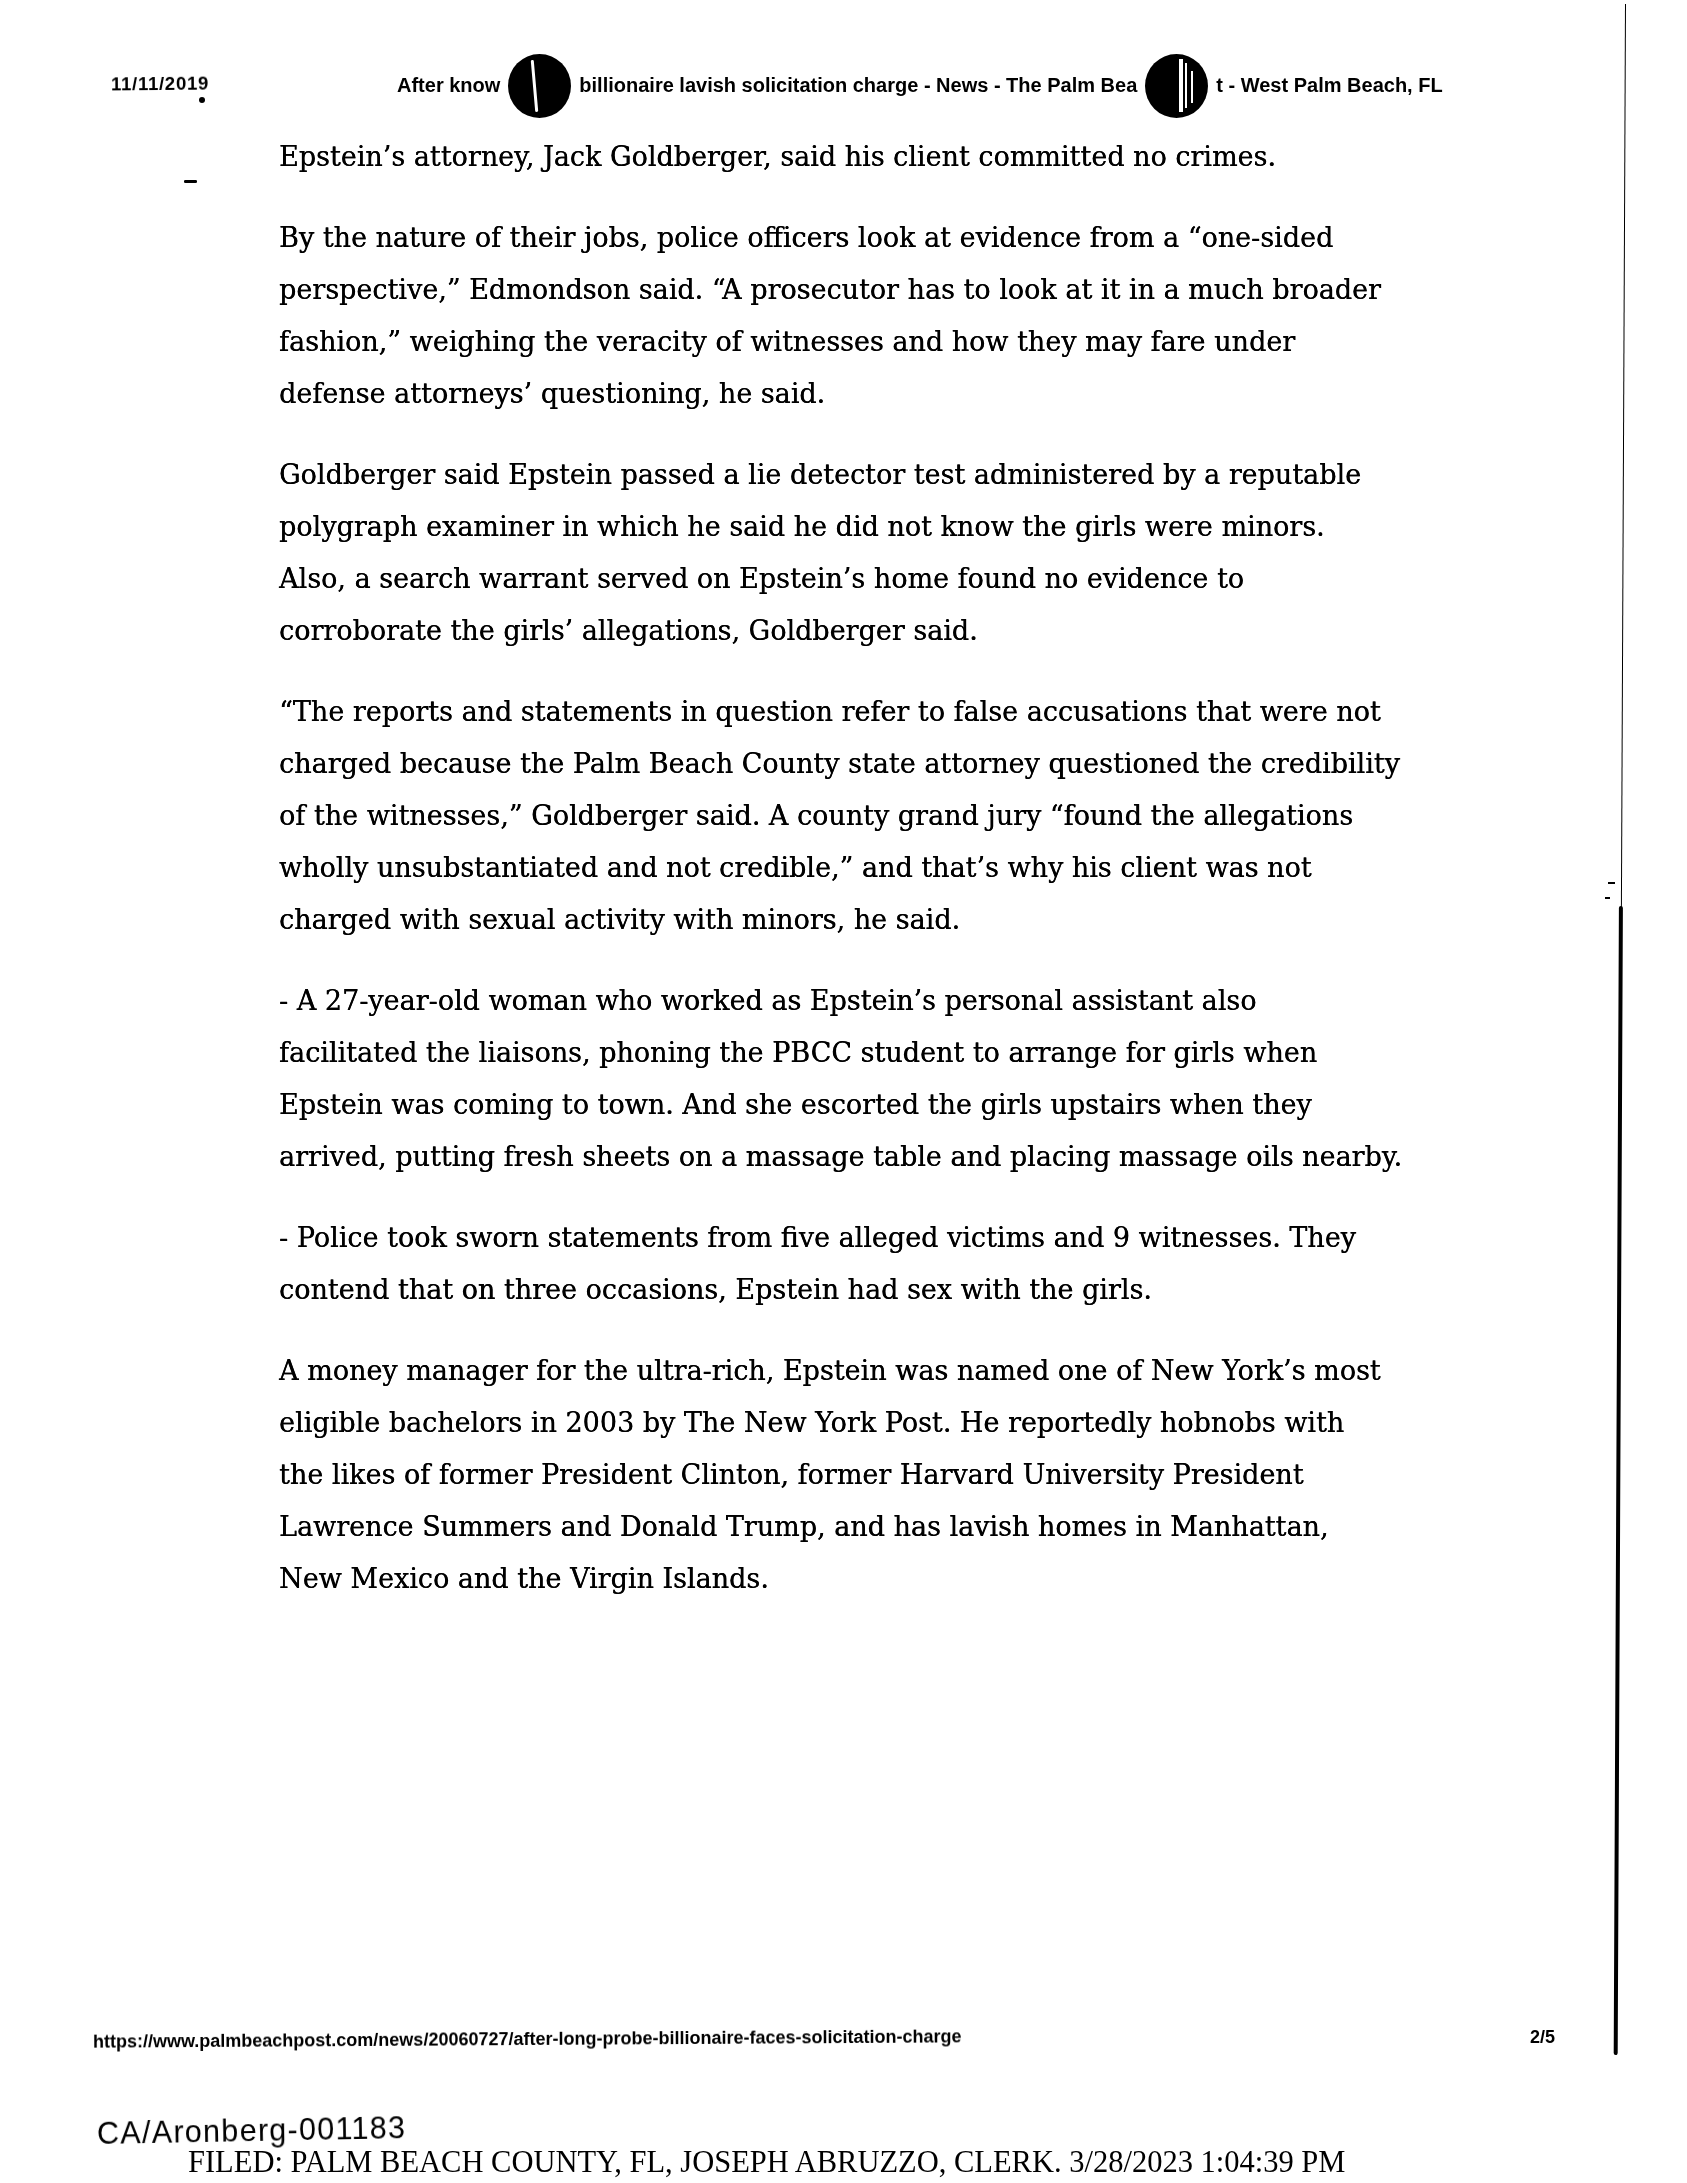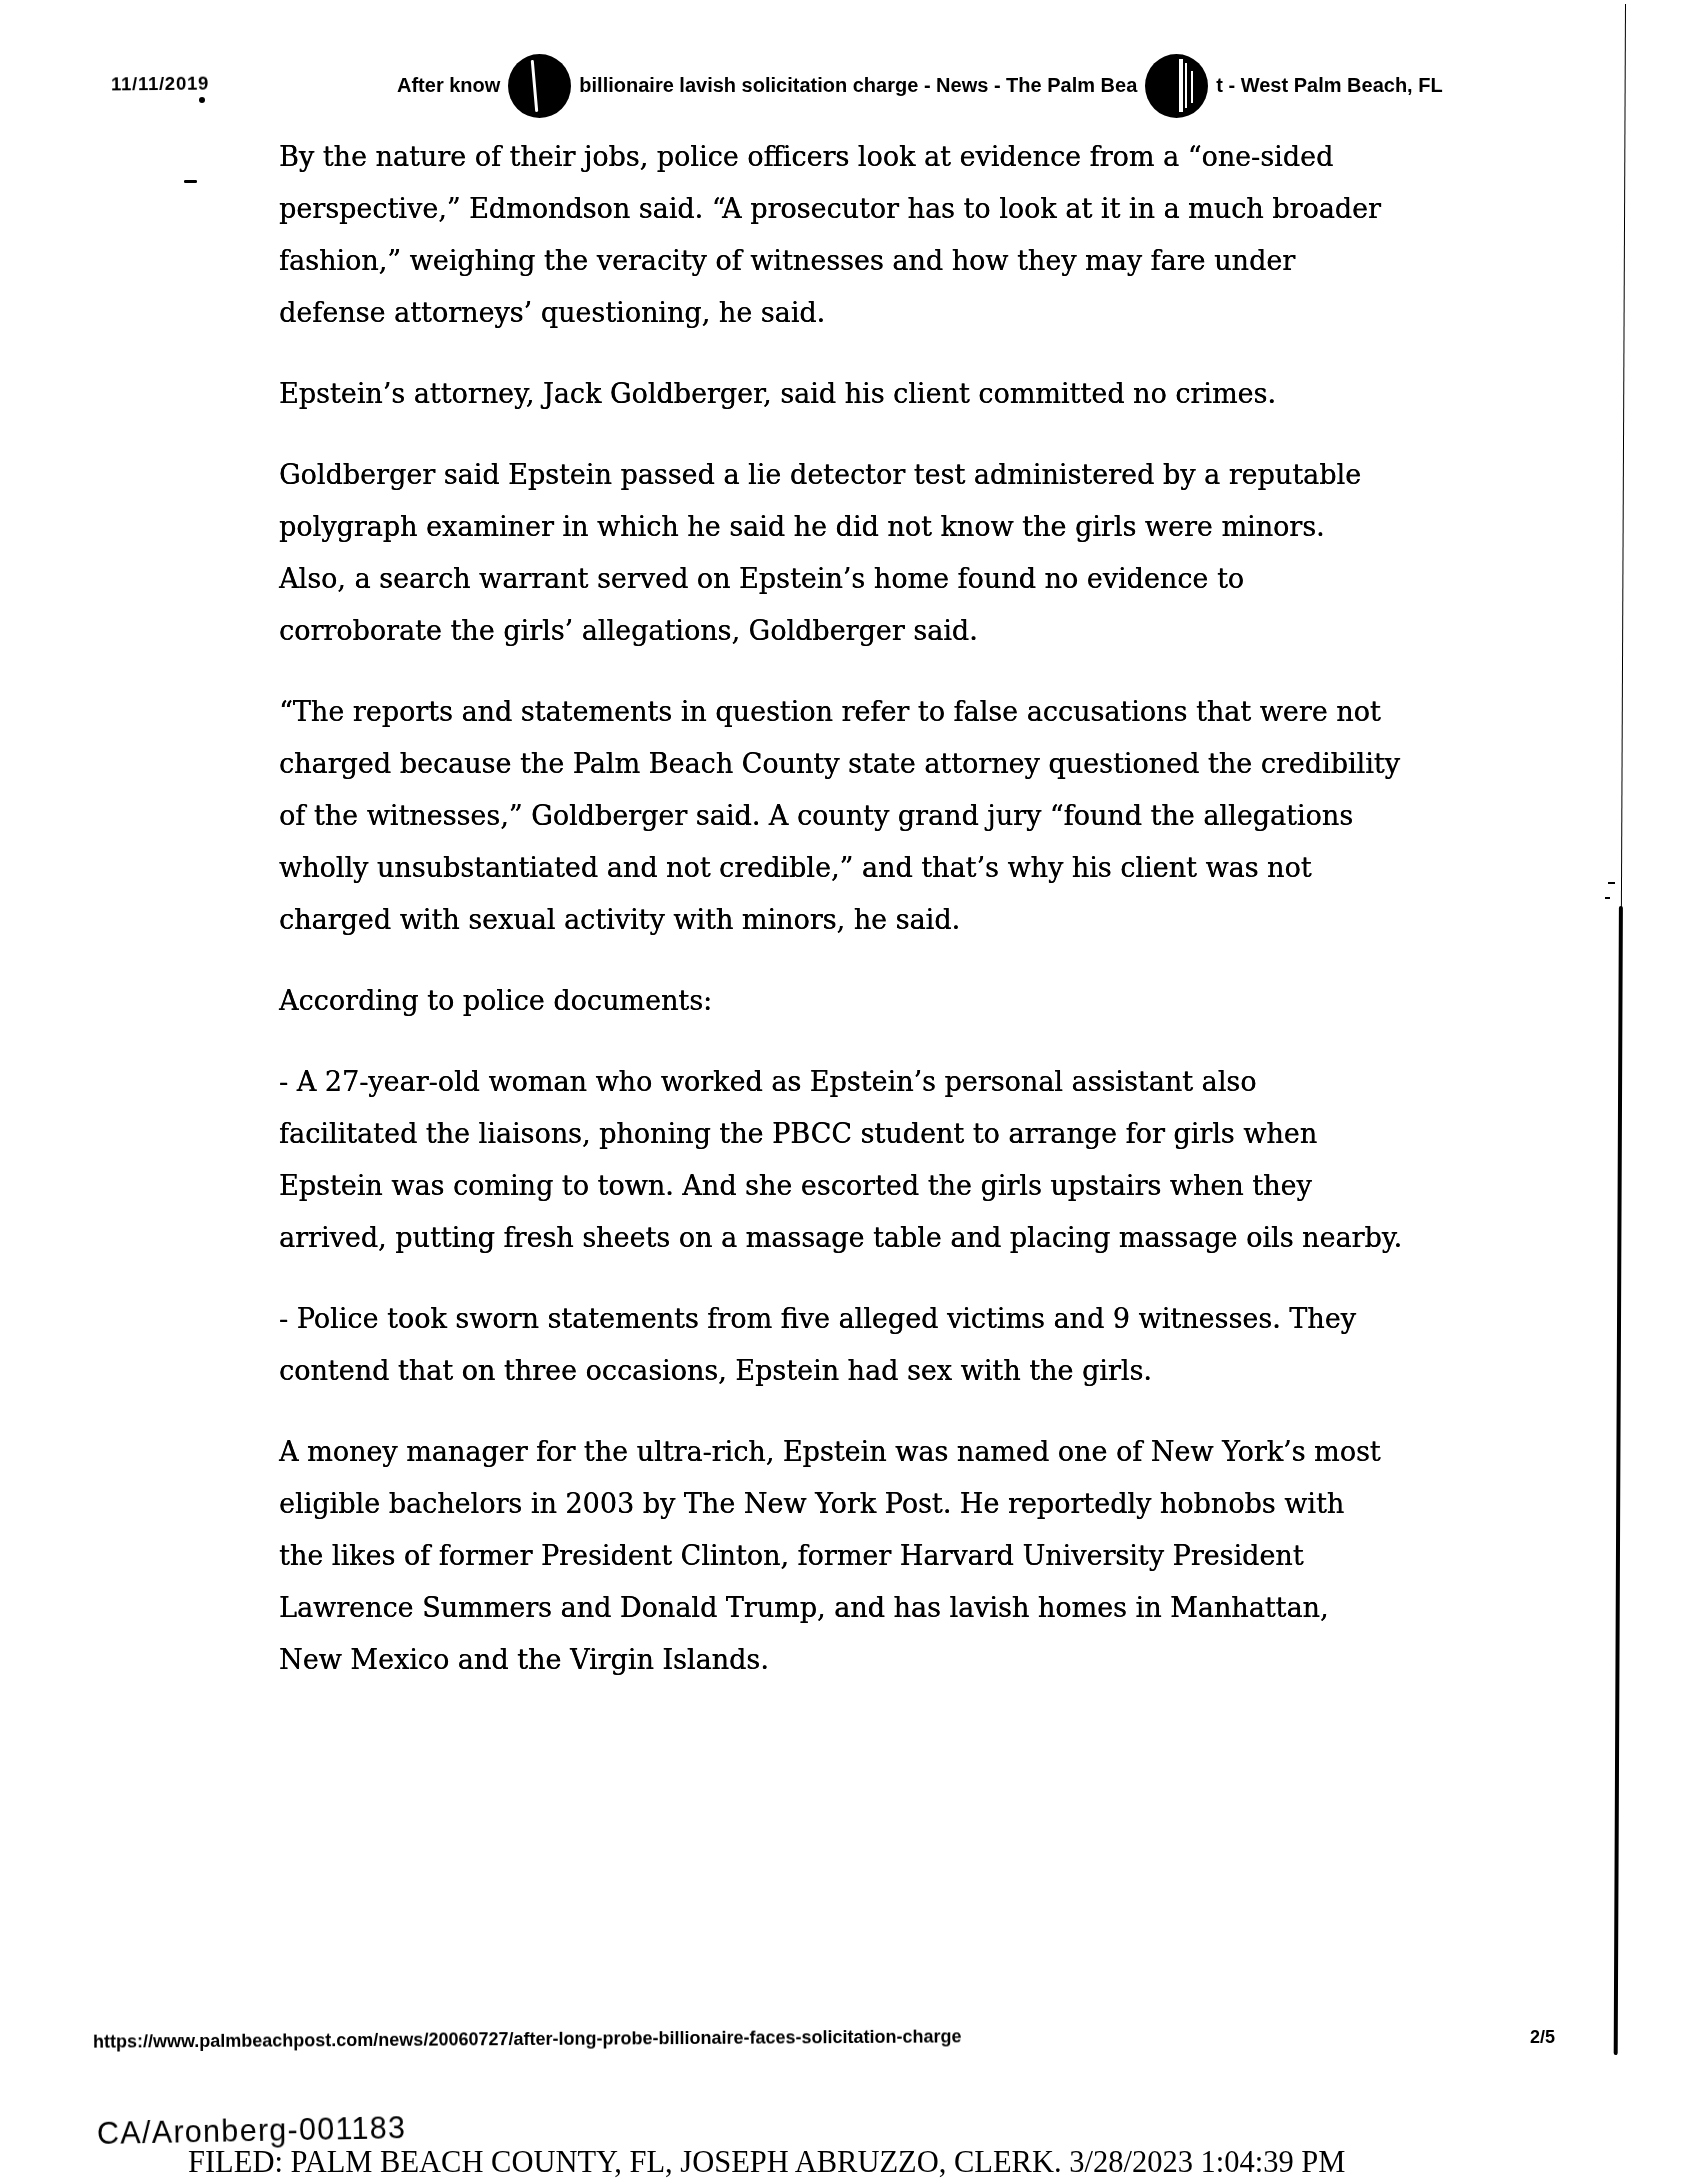--- a/index.html
+++ b/index.html
@@ -95,35 +95,34 @@
     <span>billionaire lavish solicitation charge - News - The Palm Bea</span>
     <span class="blob blob-right">
       <span class="sliver sl1"></span>
       <span class="sliver sl2"></span>
       <span class="sliver sl3"></span>
     </span>
     <span>t - West Palm Beach, FL</span>
   </div>
 
   <div class="article scan-soft">
+    <p>Epstein’s attorney, Jack Goldberger, said his client committed no crimes.</p>
     <p>By the nature of their jobs, police officers look at evidence from a “one-sided
 perspective,” Edmondson said. “A prosecutor has to look at it in a much broader
 fashion,” weighing the veracity of witnesses and how they may fare under
 defense attorneys’ questioning, he said.</p>
-    <p>Epstein’s attorney, Jack Goldberger, said his client committed no crimes.</p>
     <p>Goldberger said Epstein passed a lie detector test administered by a reputable
 polygraph examiner in which he said he did not know the girls were minors.
 Also, a search warrant served on Epstein’s home found no evidence to
 corroborate the girls’ allegations, Goldberger said.</p>
     <p>“The reports and statements in question refer to false accusations that were not
 charged because the Palm Beach County state attorney questioned the credibility
 of the witnesses,” Goldberger said. A county grand jury “found the allegations
 wholly unsubstantiated and not credible,” and that’s why his client was not
 charged with sexual activity with minors, he said.</p>
-    <p>According to police documents:</p>
     <p>- A 27-year-old woman who worked as Epstein’s personal assistant also
 facilitated the liaisons, phoning the PBCC student to arrange for girls when
 Epstein was coming to town. And she escorted the girls upstairs when they
 arrived, putting fresh sheets on a massage table and placing massage oils nearby.</p>
     <p>- Police took sworn statements from five alleged victims and 9 witnesses. They
 contend that on three occasions, Epstein had sex with the girls.</p>
     <p>A money manager for the ultra-rich, Epstein was named one of New York’s most
 eligible bachelors in 2003 by The New York Post. He reportedly hobnobs with
 the likes of former President Clinton, former Harvard University President
 Lawrence Summers and Donald Trump, and has lavish homes in Manhattan,

